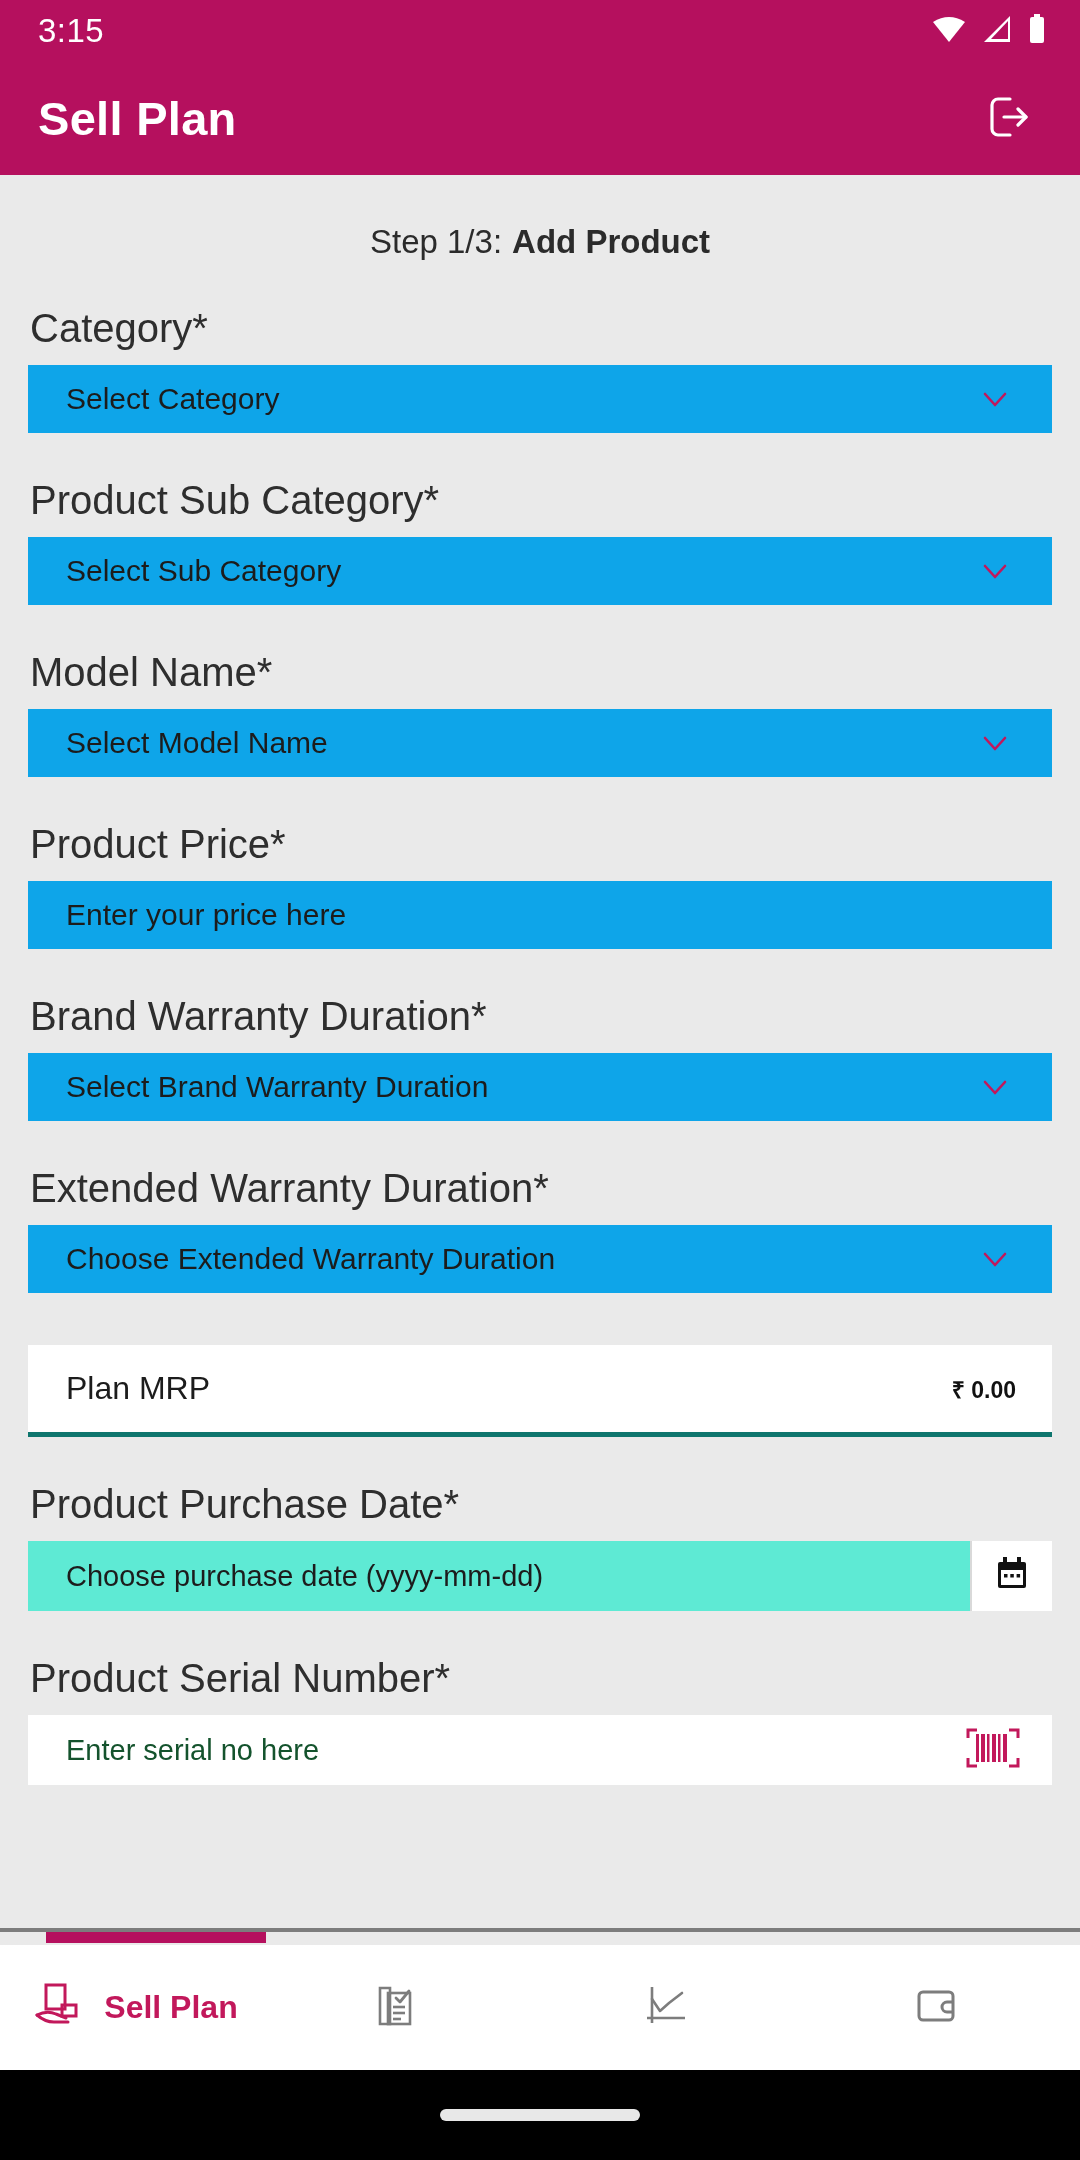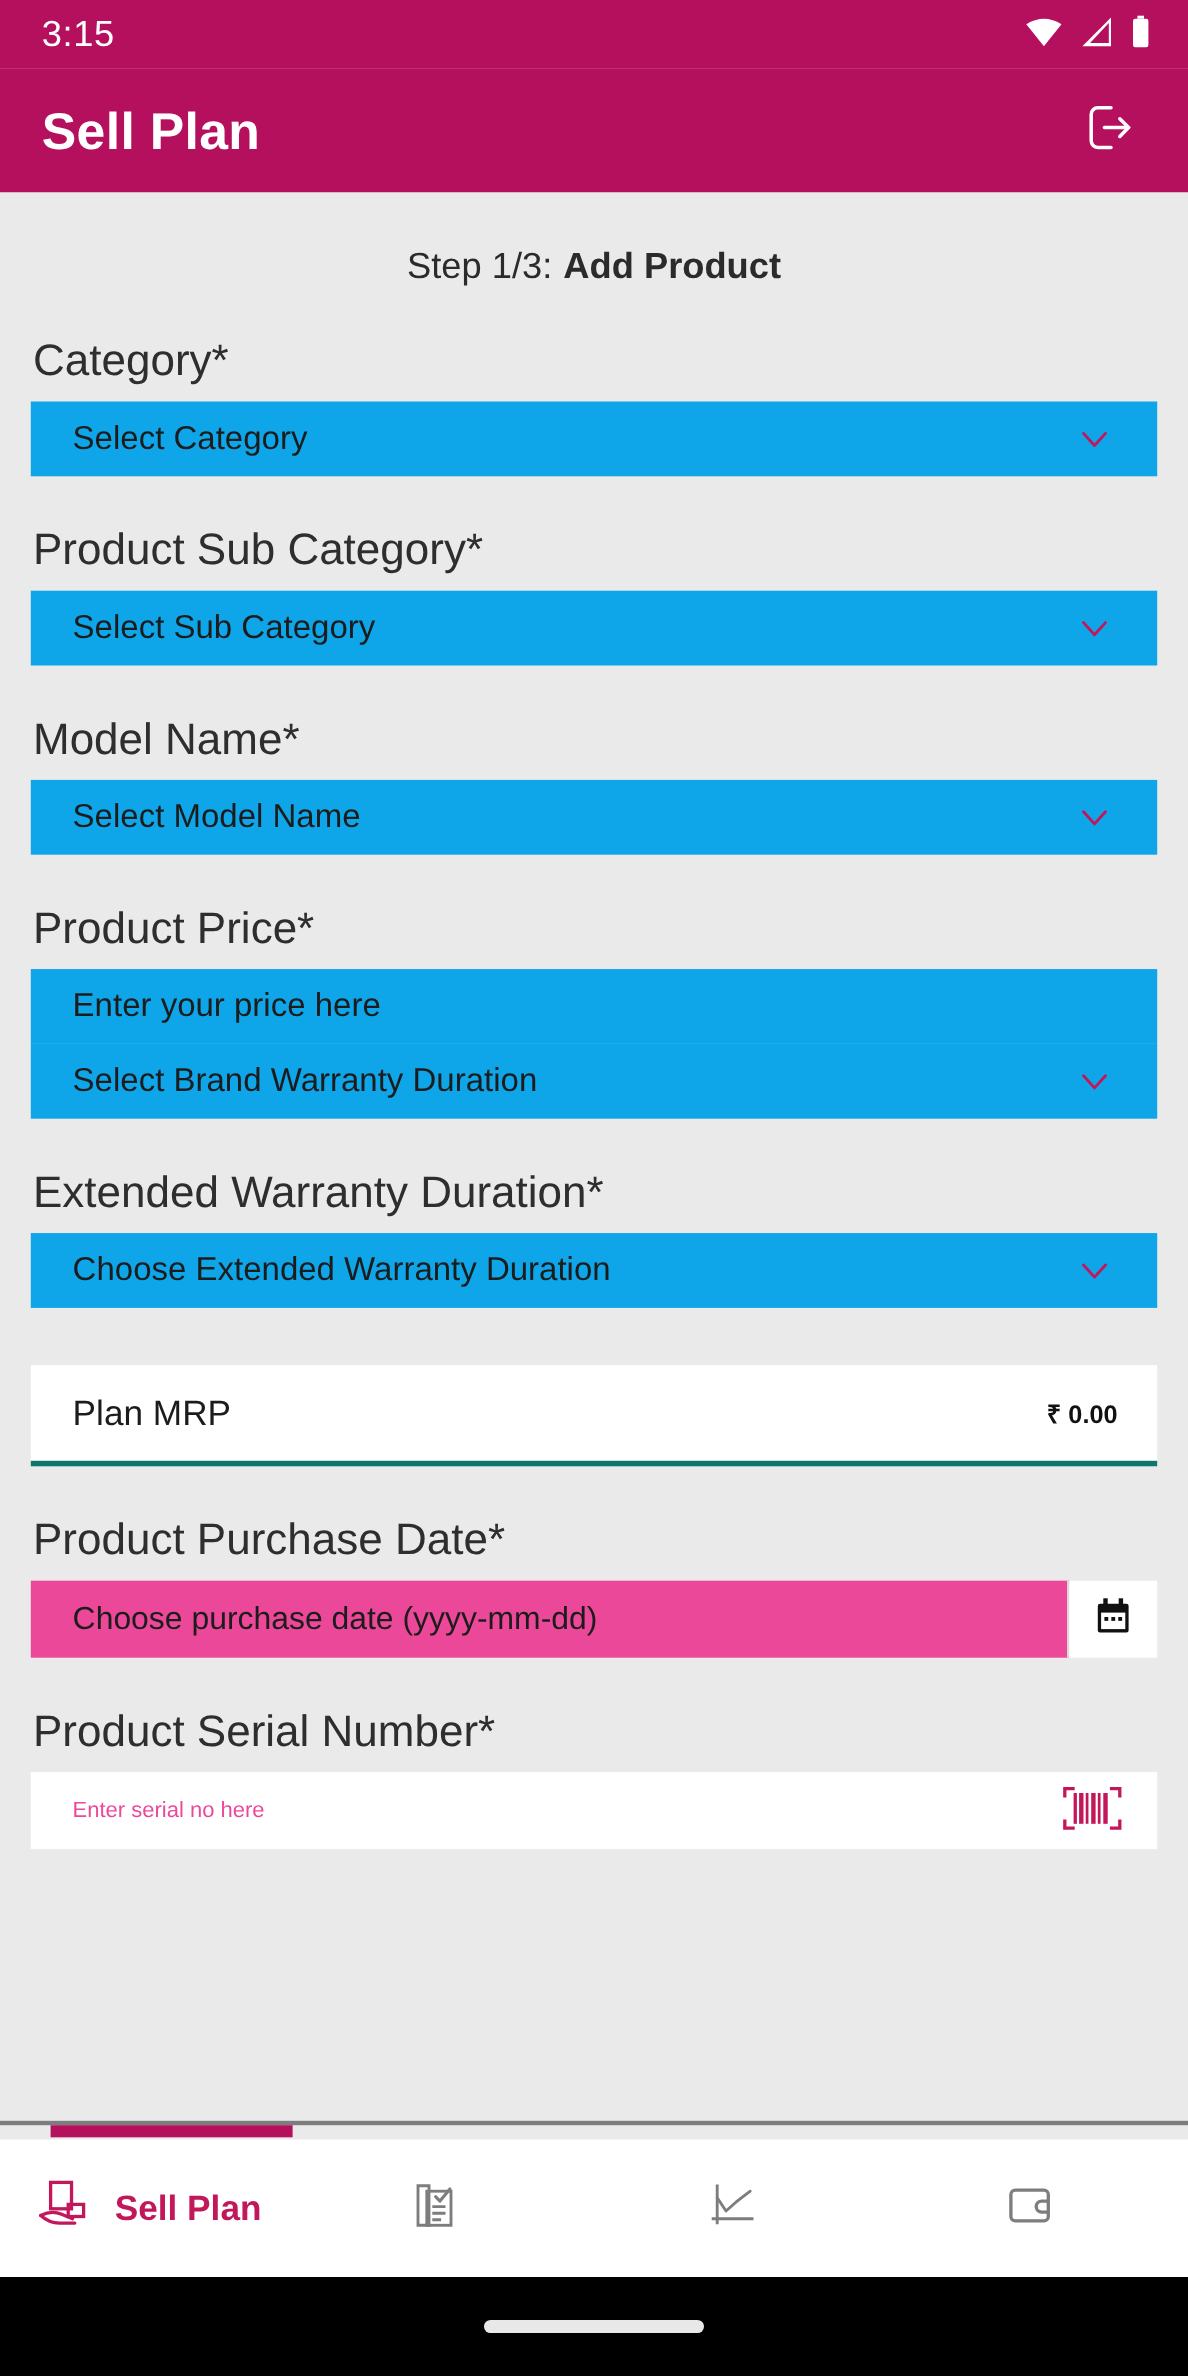--- a/index.html
+++ b/index.html
@@ -124,21 +124,21 @@
   .mrp-value { font-size: 23px; font-weight: bold; color: #111111; }
 
   
   .date-row {
     display: flex;
     align-items: stretch;
     height: 70px;
   }
   .date-input {
     flex: 1;
-    background: #ec4899;
+    background: #5eead4;
     display: flex;
     align-items: center;
     padding-left: 38px;
     font-size: 29px;
     color: #1c1c1c;
     border-right: 2px solid #d9d9d9;
   }
   .date-btn {
     width: 80px;
     background: #ffffff;
@@ -149,21 +149,21 @@
 
   
   .serial-row {
     background: #ffffff;
     height: 70px;
     display: flex;
     align-items: center;
     justify-content: space-between;
     padding: 0 30px 0 38px;
   }
-  .serial-row .placeholder { font-size: 20px; color: #ec4899; }
+  .serial-row .placeholder { font-size: 29px; color: #14532d; }
 
   
   .scroll-thumb {
     position: absolute;
     left: 46px;
     bottom: 2px;
     width: 220px;
     height: 11px;
     background: #b5105e;
   }
@@ -292,20 +292,21 @@
             <polyline points="7,12 17,23 27,12" fill="none" stroke="#c2185b" stroke-width="2.6" stroke-linecap="round" stroke-linejoin="round"></polyline>
           </svg>
       </span>
     </div>
 
     <div class="field-label">Product Price*</div>
     <div class="field-box">
       <span class="placeholder">Enter your price here</span>
     </div>
 
+    <div class="field-label">Brand Warranty Duration*</div>
     <div class="field-box">
       <span class="placeholder">Select Brand Warranty Duration</span>
       <span class="chevron">
         <svg width="34" height="34" viewBox="0 0 34 34">
             <polyline points="7,12 17,23 27,12" fill="none" stroke="#c2185b" stroke-width="2.6" stroke-linecap="round" stroke-linejoin="round"></polyline>
           </svg>
       </span>
     </div>
 
     <div class="field-label">Extended Warranty Duration*</div>

